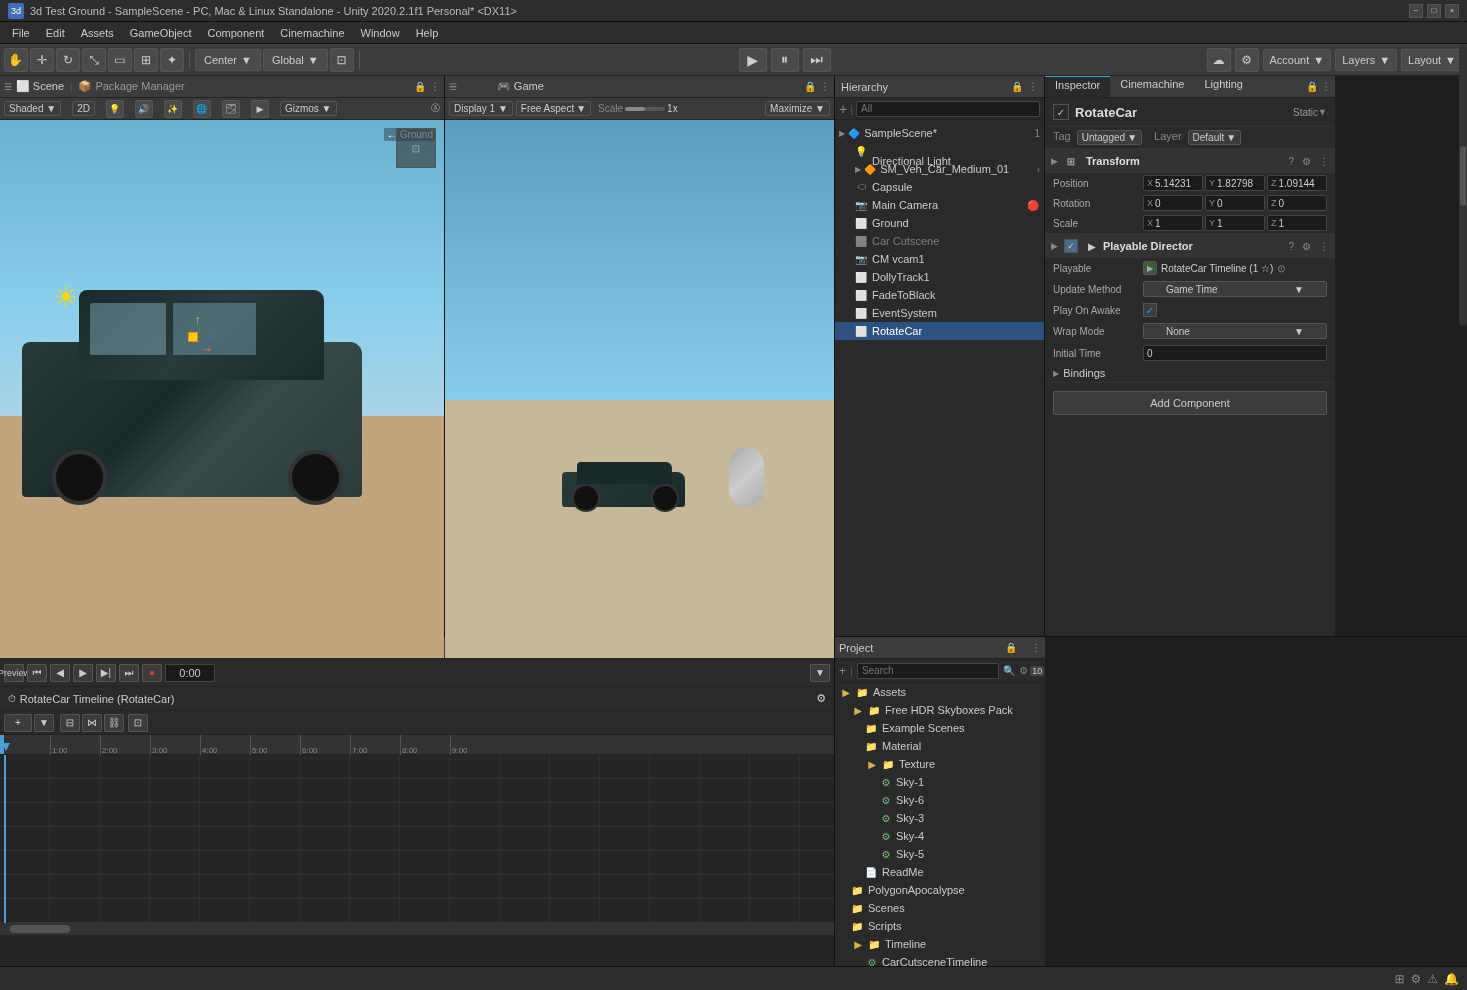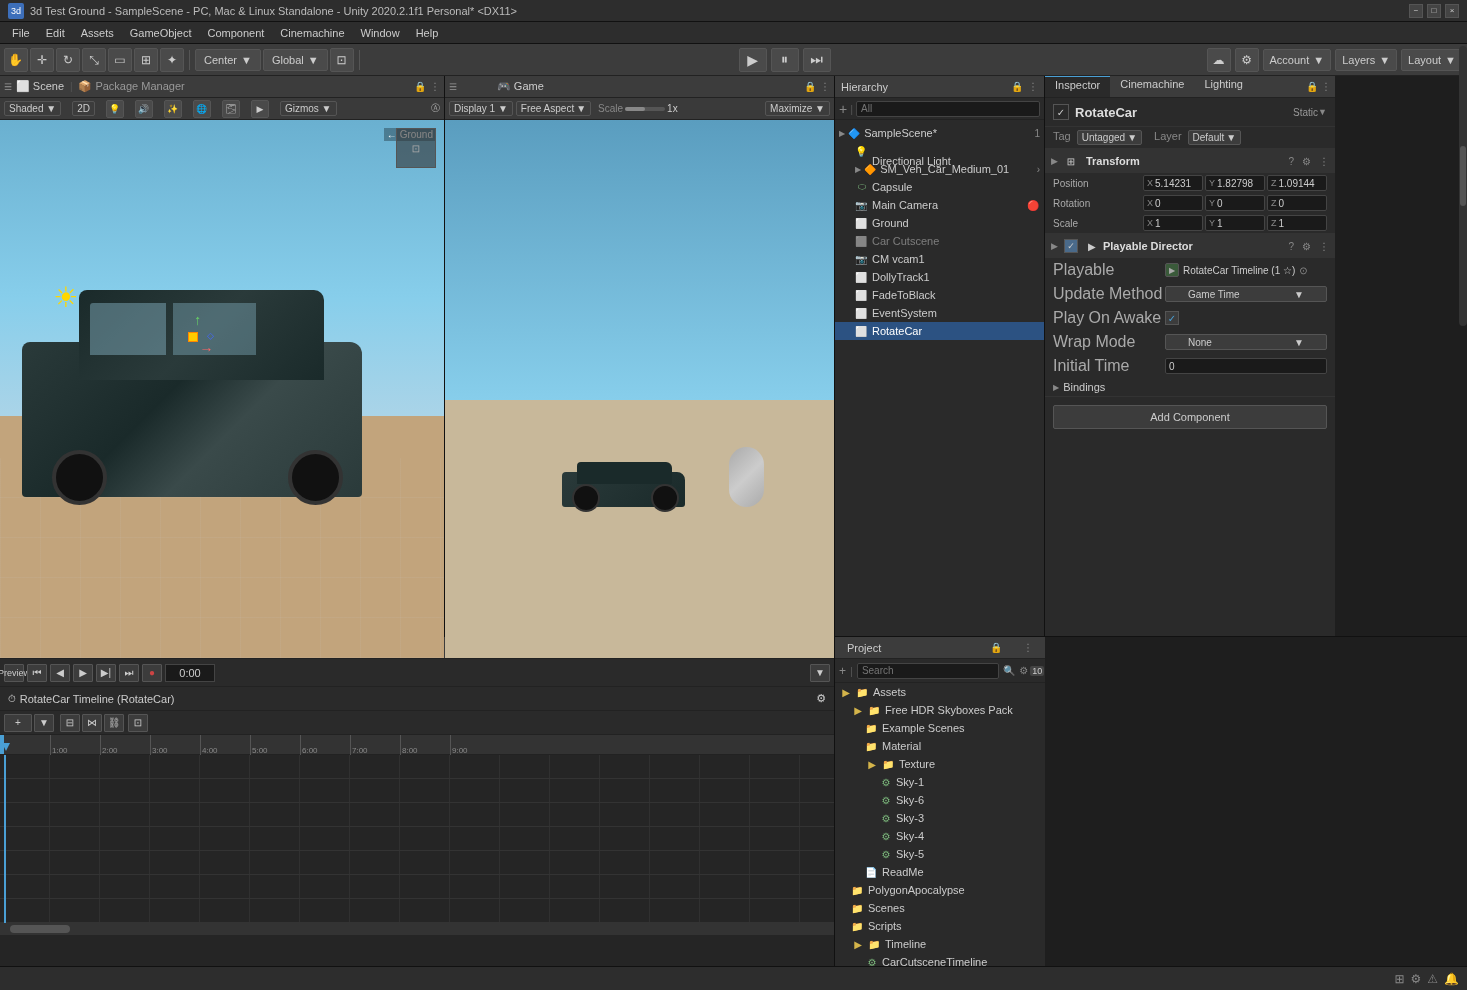--- a/index.html
+++ b/index.html
@@ -91,21 +91,21 @@
     .tl-btn { width: 20px; height: 18px; background: #3c3c3c; border: 1px solid #555; display: flex; align-items: center; justify-content: center; font-size: 10px; color: #ccc; cursor: pointer; border-radius: 1px; }
     .tl-time { width: 50px; height: 18px; background: #1a1a1a; border: 1px solid #444; display: flex; align-items: center; justify-content: center; font-size: 11px; color: #ccc; }
     #timeline-clip-label { height: 24px; background: #2a2a2a; display: flex; align-items: center; padding: 0 8px; font-size: 11px; color: #ccc; border-bottom: 1px solid #222; gap: 4px; }
     #timeline-controls { height: 24px; background: #2a2a2a; display: flex; align-items: center; padding: 0 4px; border-bottom: 1px solid #222; gap: 2px; }
     #timeline-body { display: flex; height: calc(100% - 22px - 28px - 24px - 24px); }
     #timeline-tracks { width: 100%; background: #252525; position: relative; overflow: hidden; }
     .timeline-ruler { height: 20px; background: #333; display: flex; align-items: center; border-bottom: 1px solid #222; padding-left: 4px; }
 
     
     #project { width: 210px; background: #2a2a2a; flex-shrink: 0; }
-    #project-header { height: 22px; background: #3c3c3c; display: flex; align-items: center; padding: 0 12px; border-bottom: 1px solid #222; gap: 20px; }
+    #project-header { height: 22px; background: #3c3c3c; display: flex; align-items: center; padding: 0 4px; border-bottom: 1px solid #222; gap: 13px; }
     #project-toolbar { height: 24px; background: #2a2a2a; display: flex; align-items: center; padding: 0 4px; border-bottom: 1px solid #222; gap: 2px; }
     #project-search { flex: 1; height: 18px; background: #1a1a1a; border: 1px solid #444; border-radius: 2px; padding: 0 4px; font-size: 10px; color: #ccc; }
     #project-content { overflow-y: auto; height: calc(100% - 22px - 24px); }
     .proj-item { height: 18px; display: flex; align-items: center; padding: 0 4px; font-size: 11px; cursor: pointer; }
     .proj-icon { width: 14px; height: 14px; margin-right: 3px; display: inline-flex; align-items: center; justify-content: center; font-size: 10px; color: #7cb87c; }
     .proj-icon.folder { color: #d4b44a; }
 
     
     #right-panel { flex: 1; }
 
@@ -116,21 +116,21 @@
 
     .playhead { position: absolute; left: 4px; top: 0; bottom: 0; width: 2px; background: #4a9fd4; z-index: 10; }
 
     .timeline-track { height: 24px; border-bottom: 1px solid #333; position: relative; }
     .timeline-grid { position: absolute; top: 0; left: 0; right: 0; bottom: 0; background: repeating-linear-gradient(90deg, transparent 0, transparent 49px, rgba(255,255,255,0.05) 49px, rgba(255,255,255,0.05) 50px); }
 
     .scrollbar-h { height: 12px; background: #333; position: relative; }
     .scrollbar-thumb { height: 8px; width: 60px; background: #555; border-radius: 4px; position: absolute; top: 2px; left: 10px; }
 
     .insp-playable-row { padding: 3px 8px; display: flex; align-items: center; }
-    .insp-playable-label { width: 112px; font-size: 16px; color: #aaa; }
+    .insp-playable-label { width: 90px; font-size: 10px; color: #aaa; }
     .insp-playable-value { font-size: 10px; color: #ccc; display: flex; align-items: center; gap: 4px; }
     .bindings-row { padding: 3px 8px; display: flex; align-items: center; cursor: pointer; }
     .bindings-arrow { font-size: 8px; color: #888; margin-right: 4px; }
   </style>
 </head>
 <body>
 
 <div id="title-bar">
   <div class="title-icon">3d</div>
   <span class="title-text">3d Test Ground - SampleScene - PC, Mac &amp; Linux Standalone - Unity 2020.2.1f1 Personal* &lt;DX11&gt;</span>

